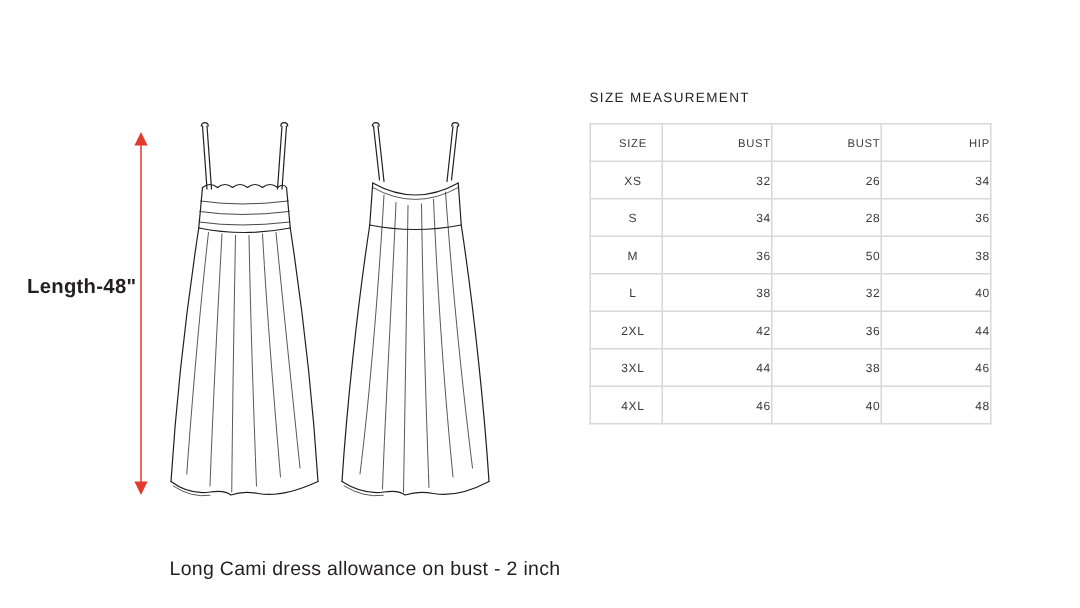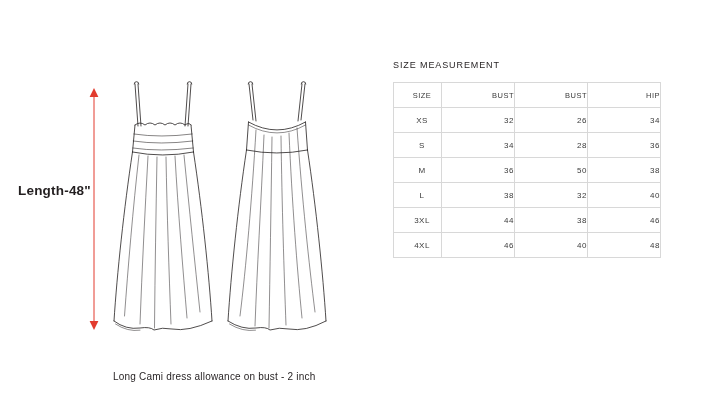--- a/index.html
+++ b/index.html
@@ -57,21 +57,21 @@
     left: 222px;
     top: 78px;
     width: 110px;
     height: 262px;
   }
 
   #caption {
     position: absolute;
     left: 113px;
     top: 371px;
-    font-size: 10px;
+    font-size: 13px;
     letter-spacing: 0.2px;
     color: #231f20;
     white-space: nowrap;
   }
 
   
   #measurement-panel {
     position: absolute;
     left: 393px;
     top: 60px;
@@ -232,20 +232,26 @@
         <td class="col-val">50</td>
         <td class="col-val">38</td>
       </tr>
       <tr>
         <td class="col-size">L</td>
         <td class="col-val">38</td>
         <td class="col-val">32</td>
         <td class="col-val">40</td>
       </tr>
       <tr>
+        <td class="col-size">2XL</td>
+        <td class="col-val">42</td>
+        <td class="col-val">36</td>
+        <td class="col-val">44</td>
+      </tr>
+      <tr>
         <td class="col-size">3XL</td>
         <td class="col-val">44</td>
         <td class="col-val">38</td>
         <td class="col-val">46</td>
       </tr>
       <tr>
         <td class="col-size">4XL</td>
         <td class="col-val">46</td>
         <td class="col-val">40</td>
         <td class="col-val">48</td>

